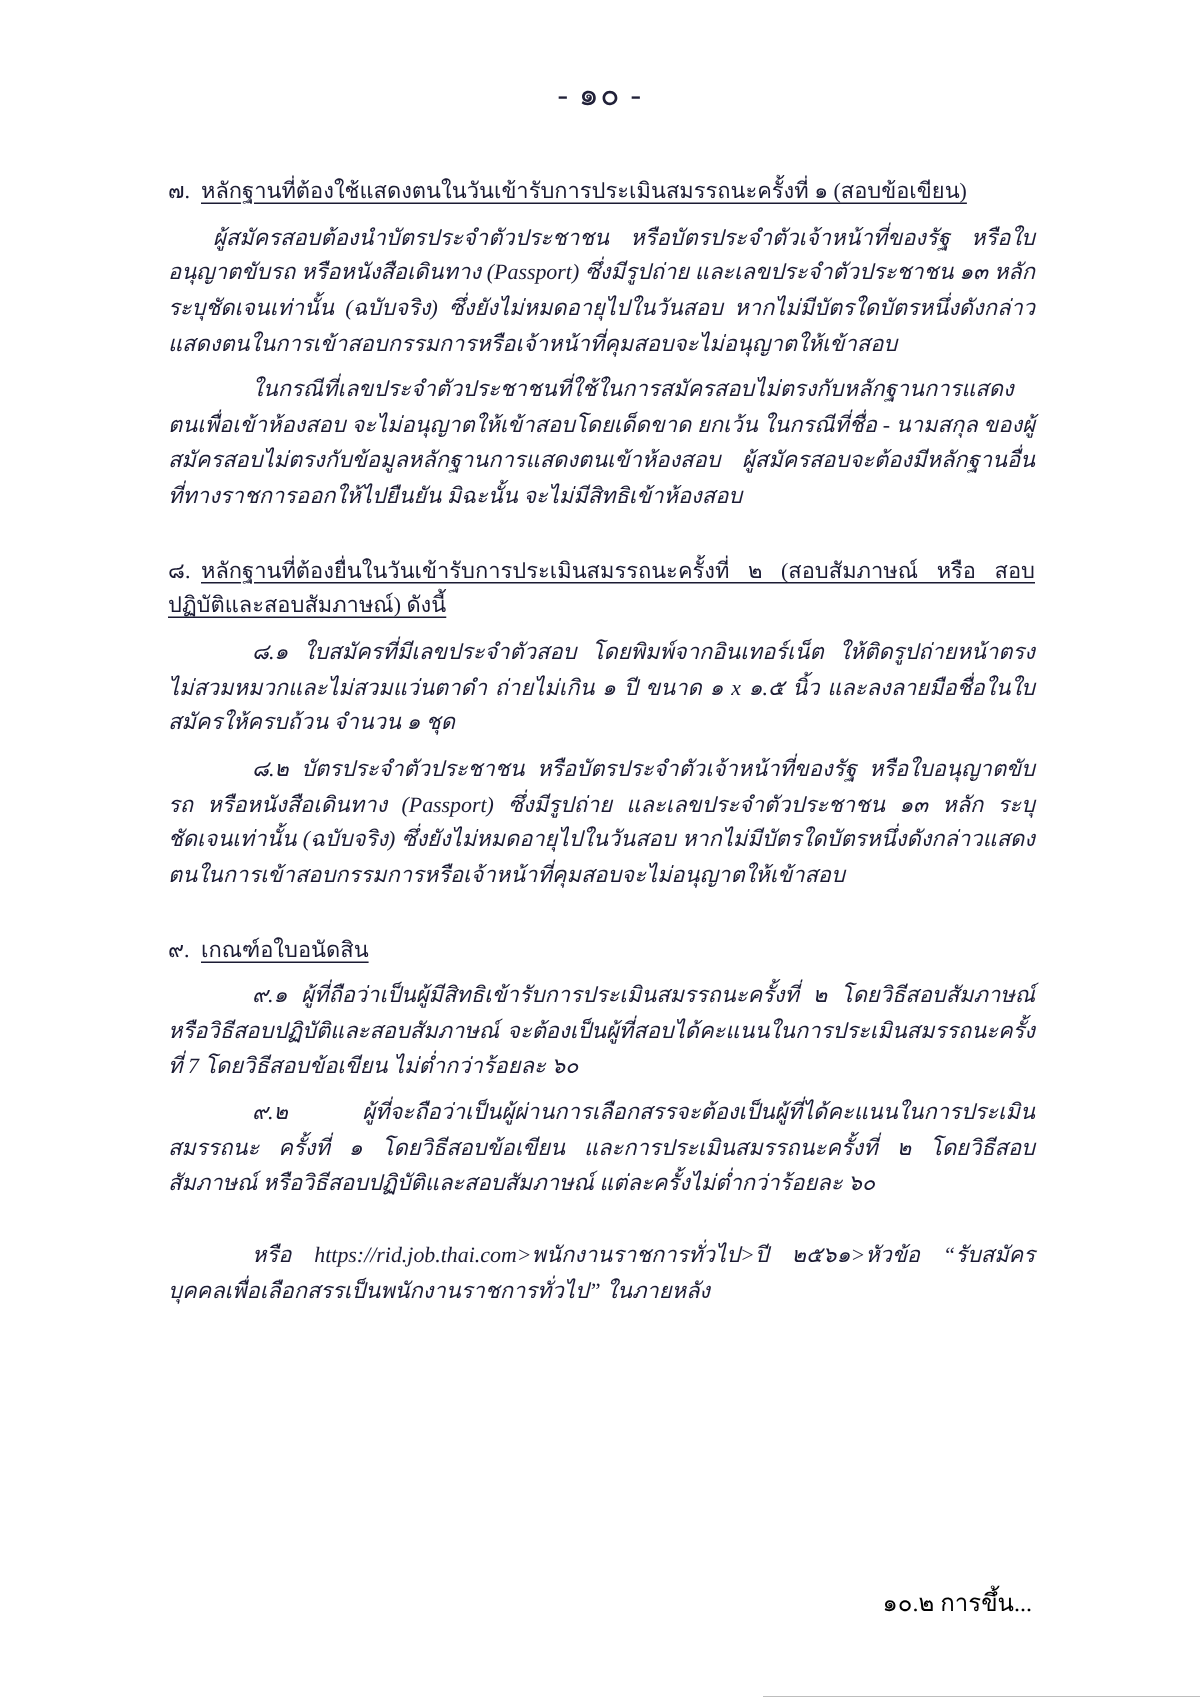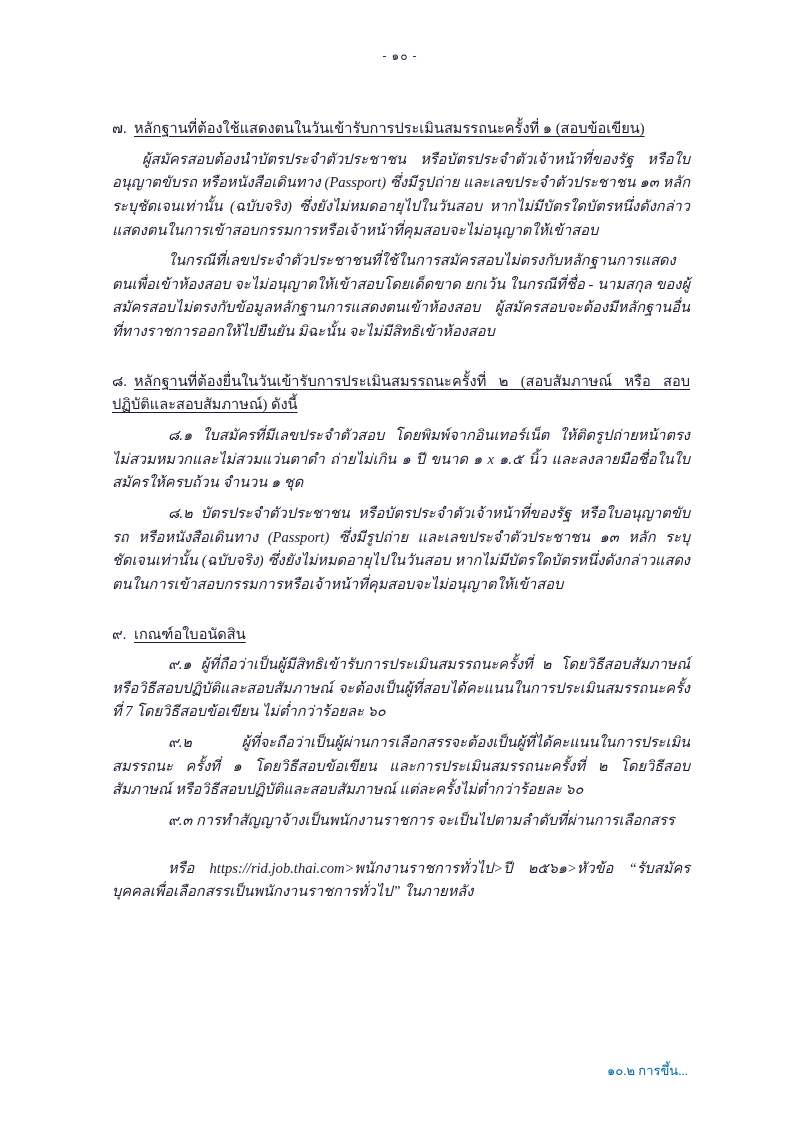--- a/index.html
+++ b/index.html
@@ -17,21 +17,21 @@
     font-family: "Liberation Serif", "DejaVu Serif", serif;
     color: #1b1b2e;
     box-sizing: border-box;
   }
   .page-number {
     position: absolute;
     top: 46px;
     left: 0;
     width: 100%;
     text-align: center;
-    font-size: 12px;
+    font-size: 21px;
     letter-spacing: 1px;
     color: #202038;
   }
   .content {
     position: absolute;
     top: 108px;
     left: 112px;
     width: 578px;
   }
   p {
@@ -55,22 +55,22 @@
     text-underline-offset: 2.5px;
   }
   .indent-1 { text-indent: 30px; }
   .indent-2 { text-indent: 56px; }
   .indent-3 { text-indent: 84px; }
   .block { margin-top: 7px; font-style: italic; }
   .footer-note {
     position: absolute;
     right: 112px;
     bottom: 50px;
-    font-size: 13px;
-    color: #0369a1;
+    font-size: 16px;
+    color: #000000;
   }
   .spacer-lg { height: 14px; }
 </style>
 </head>
 <body>
 
 <div class="page">
 
   <div class="page-number">- ๑๐ -</div>
 
@@ -90,21 +90,20 @@
     <p class="indent-2 block">๘.๑  ใบสมัครที่มีเลขประจำตัวสอบ โดยพิมพ์จากอินเทอร์เน็ต ให้ติดรูปถ่ายหน้าตรง ไม่สวมหมวกและไม่สวมแว่นตาดำ ถ่ายไม่เกิน ๑ ปี ขนาด ๑ x ๑.๕ นิ้ว และลงลายมือชื่อในใบสมัครให้ครบถ้วน จำนวน ๑ ชุด</p>
     <p class="indent-2 block">๘.๒  บัตรประจำตัวประชาชน หรือบัตรประจำตัวเจ้าหน้าที่ของรัฐ หรือใบอนุญาตขับรถ หรือหนังสือเดินทาง (Passport) ซึ่งมีรูปถ่าย และเลขประจำตัวประชาชน ๑๓ หลัก ระบุชัดเจนเท่านั้น (ฉบับจริง) ซึ่งยังไม่หมดอายุไปในวันสอบ หากไม่มีบัตรใดบัตรหนึ่งดังกล่าวแสดงตนในการเข้าสอบกรรมการหรือเจ้าหน้าที่คุมสอบจะไม่อนุญาตให้เข้าสอบ</p>
 
     <div class="spacer-lg"></div>
 
     <p class="heading">
       <span class="num">๙.</span><span class="txt">เกณฑ์อใบอนัดสิน</span>
     </p>
     <p class="indent-2 block">๙.๑  ผู้ที่ถือว่าเป็นผู้มีสิทธิเข้ารับการประเมินสมรรถนะครั้งที่ ๒ โดยวิธีสอบสัมภาษณ์ หรือวิธีสอบปฏิบัติและสอบสัมภาษณ์ จะต้องเป็นผู้ที่สอบได้คะแนนในการประเมินสมรรถนะครั้งที่ 7 โดยวิธีสอบข้อเขียน ไม่ต่ำกว่าร้อยละ ๖๐</p>
     <p class="indent-2 block">๙.๒  ผู้ที่จะถือว่าเป็นผู้ผ่านการเลือกสรรจะต้องเป็นผู้ที่ได้คะแนนในการประเมินสมรรถนะ ครั้งที่ ๑ โดยวิธีสอบข้อเขียน และการประเมินสมรรถนะครั้งที่ ๒ โดยวิธีสอบสัมภาษณ์ หรือวิธีสอบปฏิบัติและสอบสัมภาษณ์ แต่ละครั้งไม่ต่ำกว่าร้อยละ ๖๐</p>
-    <p class="indent-2 block">๙.๓  การทำสัญญาจ้างเป็นพนักงานราชการ จะเป็นไปตามลำดับที่ผ่านการเลือกสรร</p>
 
     <div class="spacer-lg"></div>
 
     <p class="indent-2 block">หรือ https://rid.job.thai.com&gt;พนักงานราชการทั่วไป&gt;ปี ๒๕๖๑&gt;หัวข้อ “รับสมัครบุคคลเพื่อเลือกสรรเป็นพนักงานราชการทั่วไป” ในภายหลัง</p>
 
   </div>
 
   <div class="footer-note">๑๐.๒ การขึ้น...</div>
 
 </div>

